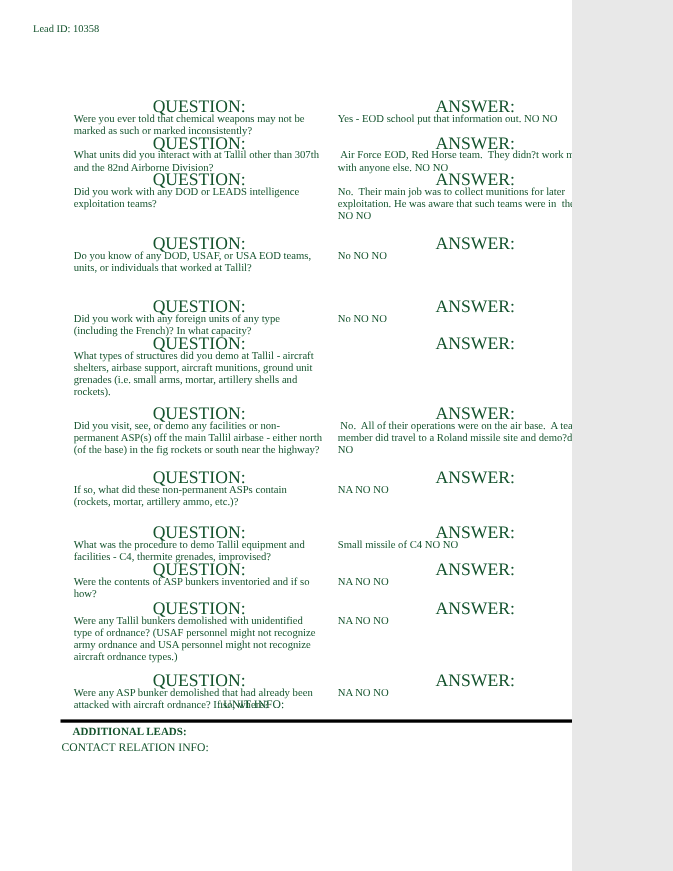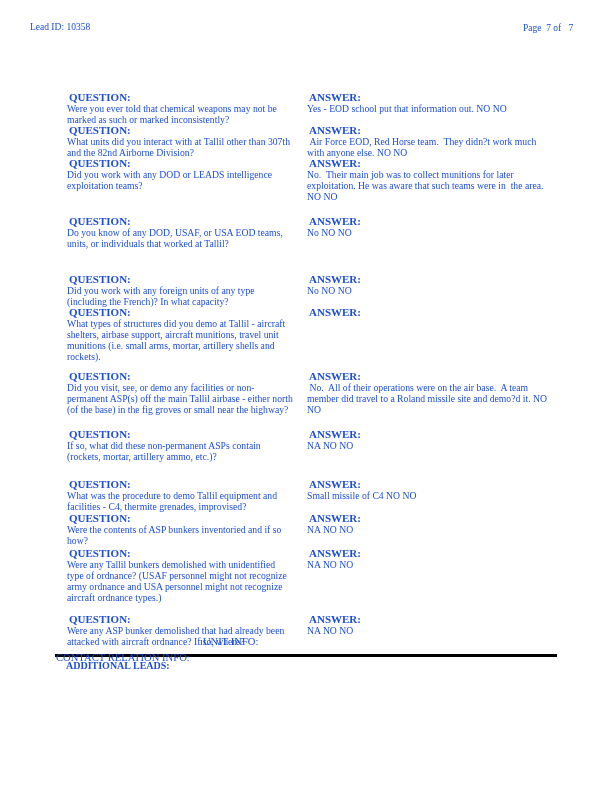--- a/index.html
+++ b/index.html
@@ -2,25 +2,25 @@
 <html><head>
 <meta charset="utf-8">
 <style>
   html, body {
     margin: 0;
     padding: 0;
     background: #e8e8e8;
   }
   .page {
     position: relative;
-    width: 612px;
+    width: 520px;
     height: 792px;
     background: #ffffff;
     font-family: "Liberation Serif", "DejaVu Serif", serif;
-    color: #1d4ed8;
+    color: #14532d;
     overflow: hidden;
   }
   .hdr-left {
     position: absolute;
     left: 30px;
     top: 22px;
     font-size: 9.5px;
     white-space: pre;
   }
   .hdr-right {
@@ -39,24 +39,25 @@
     position: absolute;
     left: 67px;
     width: 226px;
   }
   .a-cell {
     position: absolute;
     left: 307px;
     width: 248px;
   }
   .qa-label {
-    font-weight: 700;
-    font-size: 11px;
+    font-weight: 400;
+    font-size: 16px;
     line-height: 11.1px;
     padding-left: 2px;
+    text-align: center;
   }
   .qa-text {
     font-size: 9.7px;
     line-height: 11.1px;
     white-space: pre-wrap;
   }
   .footer-rule {
     position: absolute;
     left: 55px;
     top: 654px;
@@ -68,21 +69,21 @@
     position: absolute;
     left: 66px;
     top: 660px;
     font-weight: 700;
     font-size: 10px;
     line-height: 11.5px;
   }
   .footer-contact-line {
     position: absolute;
     left: 56px;
-    top: 652px;
+    top: 675px;
     font-size: 10.6px;
     line-height: 12px;
   }
   .footer-unit {
     position: absolute;
     left: 200px;
     top: 636px;
     font-size: 10.6px;
     line-height: 12px;
   }
@@ -146,31 +147,31 @@
     </div>
     <div class="a-cell">
       <div class="qa-label">ANSWER:</div>
       <div class="qa-text">No NO NO</div>
     </div>
   </div>
 
   <div class="qa-row" style="top:307px">
     <div class="q-cell">
       <div class="qa-label">QUESTION:</div>
-      <div class="qa-text">What types of structures did you demo at Tallil - aircraft shelters, airbase support, aircraft munitions, travel unit munitions (i.e. small arms, mortar, artillery shells and rockets).</div>
+      <div class="qa-text">What types of structures did you demo at Tallil - aircraft shelters, airbase support, aircraft munitions, ground unit grenades (i.e. small arms, mortar, artillery shells and rockets).</div>
     </div>
     <div class="a-cell">
       <div class="qa-label">ANSWER:</div>
     </div>
   </div>
 
   <div class="qa-row" style="top:371px">
     <div class="q-cell">
       <div class="qa-label">QUESTION:</div>
-      <div class="qa-text">Did you visit, see, or demo any facilities or non-permanent ASP(s) off the main Tallil airbase - either north (of the base) in the fig groves or small near the highway?</div>
+      <div class="qa-text">Did you visit, see, or demo any facilities or non-permanent ASP(s) off the main Tallil airbase - either north (of the base) in the fig rockets or south near the highway?</div>
     </div>
     <div class="a-cell">
       <div class="qa-label">ANSWER:</div>
       <div class="qa-text"> No.  All of their operations were on the air base.  A team member did travel to a Roland missile site and demo?d it. NO NO</div>
     </div>
   </div>
 
   <div class="qa-row" style="top:429px">
     <div class="q-cell">
       <div class="qa-label">QUESTION:</div>

